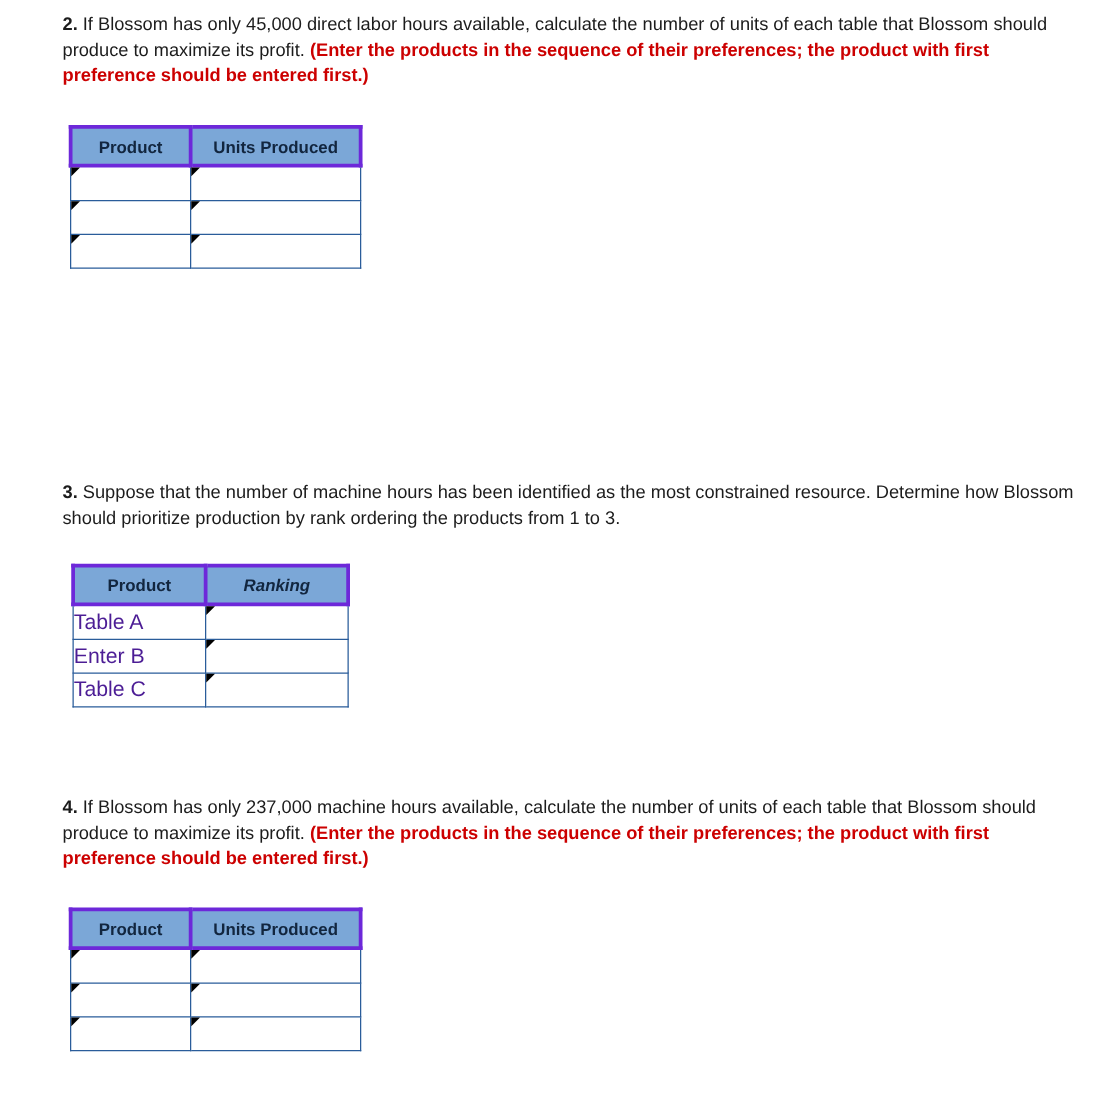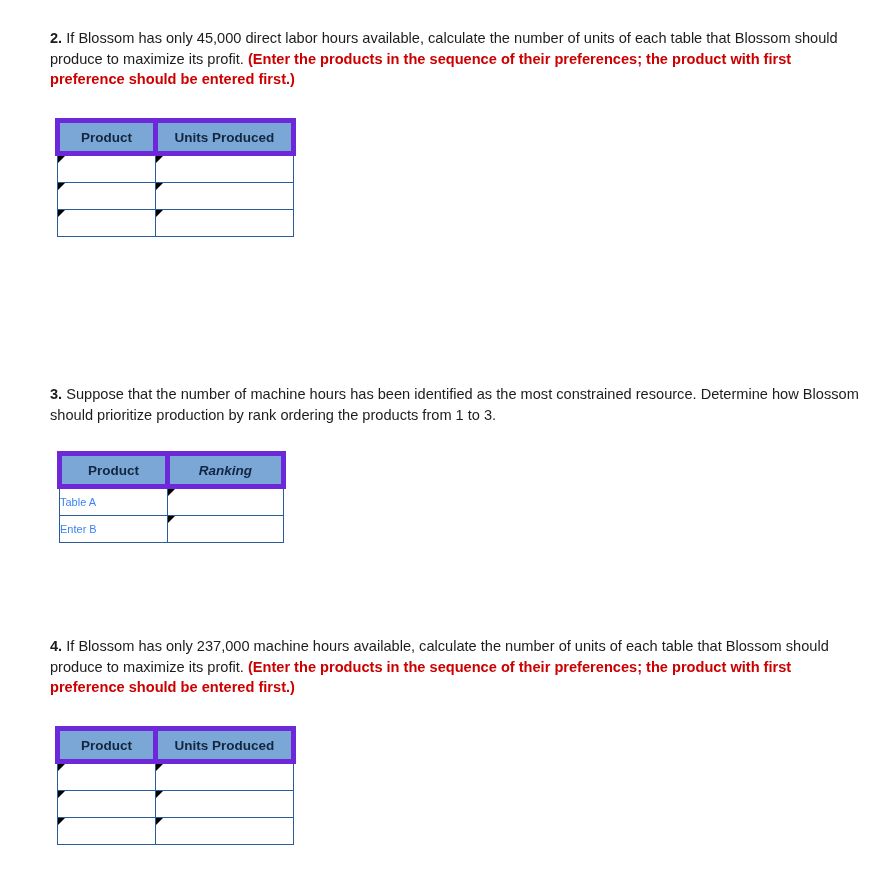--- a/index.html
+++ b/index.html
@@ -38,39 +38,39 @@
     font-weight: bold;
     color: #cc0000;
   }
   
   table.grid {
     border-collapse: collapse;
     table-layout: fixed;
   }
   table.grid th {
     background: #7ba7d7;
-    border: 5px solid #6d28d9;
+    border: 3px solid #6d28d9;
     color: #12263f;
     font-size: 13.5px;
     font-weight: bold;
     text-align: center;
     padding: 4px 8px;
     height: 20px;
   }
   table.grid td {
     border: 1px solid #2a5c9a;
     background: #ffffff;
     height: 26px;
     padding: 0;
     vertical-align: middle;
   }
   td.label-cell {
-    font-size: 11px;
+    font-size: 17px;
     padding: 0 6px;
-    color: #3b82f6;
+    color: #4c1d95;
     border: 1px solid #2a5c9a;
   }
   .cellbox {
     position: relative;
     width: 100%;
     height: 26px;
   }
   
   .tri {
     position: absolute;
@@ -84,21 +84,21 @@
   .inputcell {
     border: 1px solid #2a5c9a;
     background: #fff;
   }
 </style>
 </head>
 <body>
 
 <div class="page">
 
-  <div class="question" style="top:28px;">
+  <div class="question" style="top:10px;">
     <div class="q-text">
       <span class="q-num">2.</span><span> If Blossom has only 45,000 direct labor hours available, calculate the number of units of each table that Blossom should produce to maximize its profit. </span><span class="q-bold-red">(Enter the products in the sequence of their preferences; the product with first preference should be entered first.)</span>
     </div>
     <table class="grid" style="margin-top:28px; margin-left:5px;">
       <thead>
         <tr>
           <th style="width:77px;">Product</th>
           <th style="width:117px;">Units Produced</th>
         </tr>
       </thead>
@@ -148,20 +148,26 @@
           <td class="inputcell">
             <div class="cellbox"><span class="tri"></span><span></span></div>
           </td>
         </tr>
         <tr>
           <td class="label-cell"><span>Enter B</span></td>
           <td class="inputcell">
             <div class="cellbox"><span class="tri"></span><span></span></div>
           </td>
         </tr>
+        <tr>
+          <td class="label-cell"><span>Table C</span></td>
+          <td class="inputcell">
+            <div class="cellbox"><span class="tri"></span><span></span></div>
+          </td>
+        </tr>
       </tbody>
     </table>
   </div>
 
   <div class="question" style="top:636px;">
     <div class="q-text">
       <span class="q-num">4.</span><span> If Blossom has only 237,000 machine hours available, calculate the number of units of each table that Blossom should produce to maximize its profit. </span><span class="q-bold-red">(Enter the products in the sequence of their preferences; the product with first preference should be entered first.)</span>
     </div>
     <table class="grid" style="margin-top:28px; margin-left:5px;">
       <thead>

